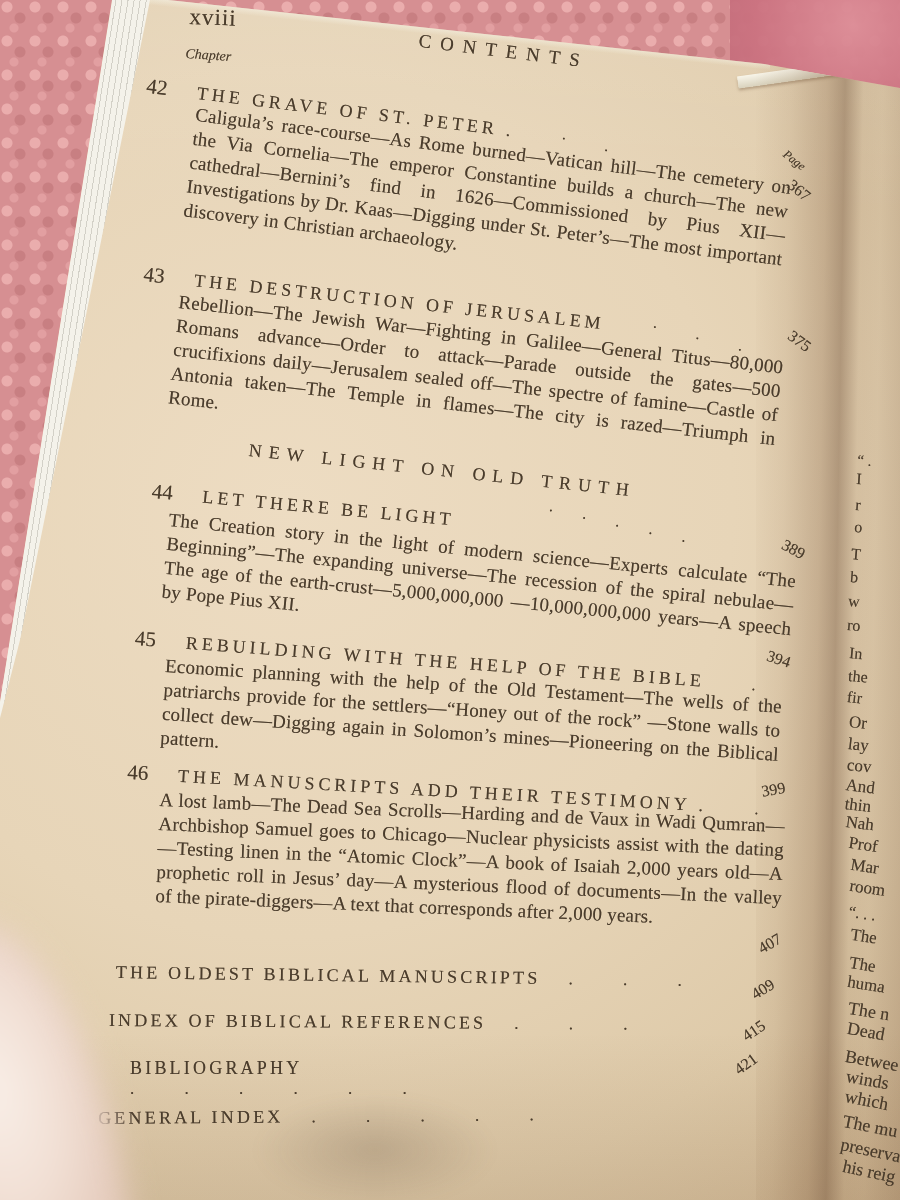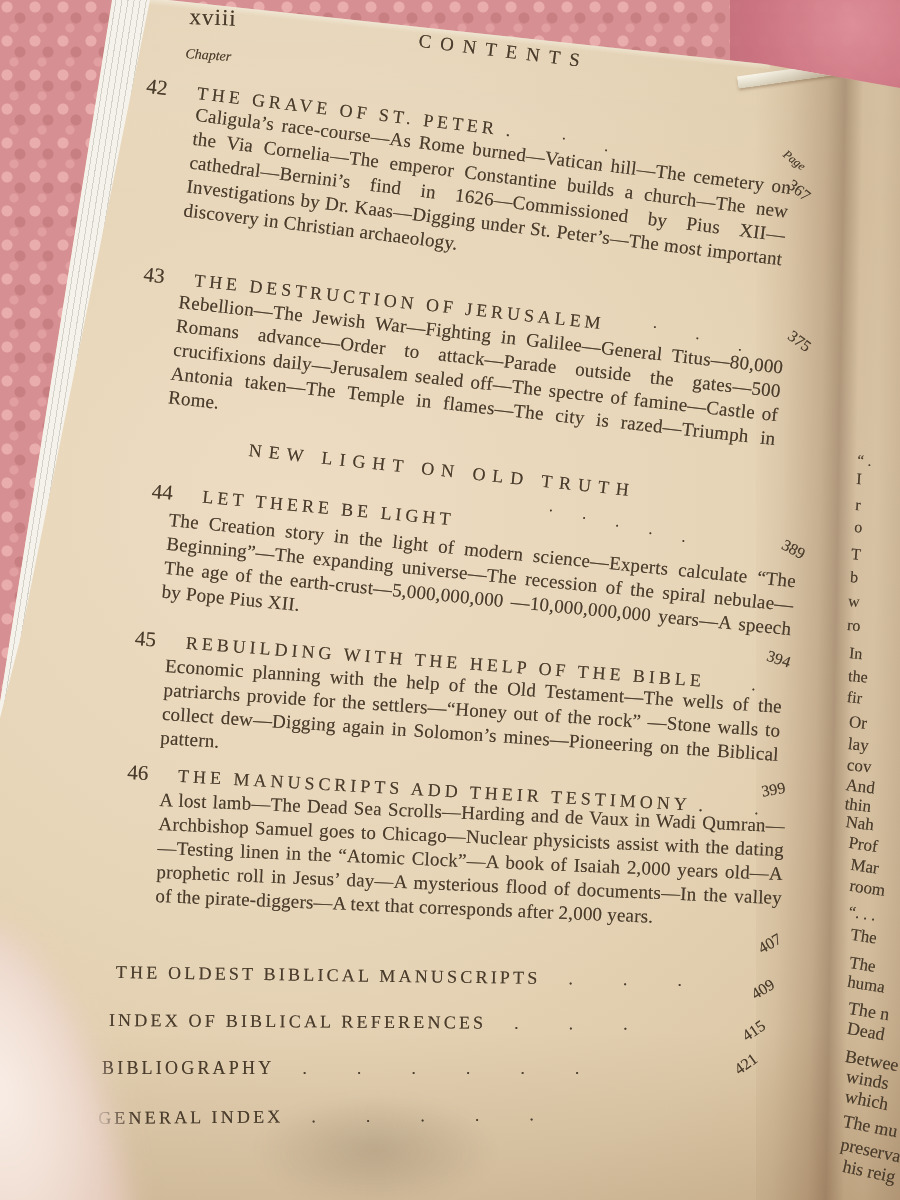--- a/index.html
+++ b/index.html
@@ -72,21 +72,21 @@
   .c46{left:128px;top:760px;transform:rotate(3.2deg);}
   .c46s{left:160px;top:788px;width:626px;transform:rotate(2.4deg);}
   .pn46{left:760px;top:783px;transform:rotate(-10deg);}
   .bm{display:flex;align-items:baseline;white-space:nowrap;}
   .bml{font-size:18px;letter-spacing:3.2px;}
   .bmd{word-spacing:46px;margin-left:28px;font-size:17px;}
   .bm1{left:116px;top:962px;transform:rotate(.8deg);}
   .bp1{left:755px;top:942px;transform:rotate(-30deg);}
   .bm2{left:109px;top:1010px;transform:rotate(.4deg);}
   .bp2{left:748px;top:988px;transform:rotate(-32deg);}
-  .bm3{left:102px;top:1058px;transform:rotate(0deg);}
+  .bm3{left:102px;top:1058px;transform:rotate(0deg);flex-direction:column;}
   .bp3{left:739px;top:1030px;transform:rotate(-34deg);}
   .bm4{left:98px;top:1108px;transform:rotate(-.5deg);}
   .bp4{left:731px;top:1064px;transform:rotate(-36deg);}
   .frag{position:absolute;transform-origin:left top;white-space:nowrap;color:#4a3c2c;}
 </style>
 </head>
 <body>
 
 <div class="stage">
   <div class="pink-tr"></div>

